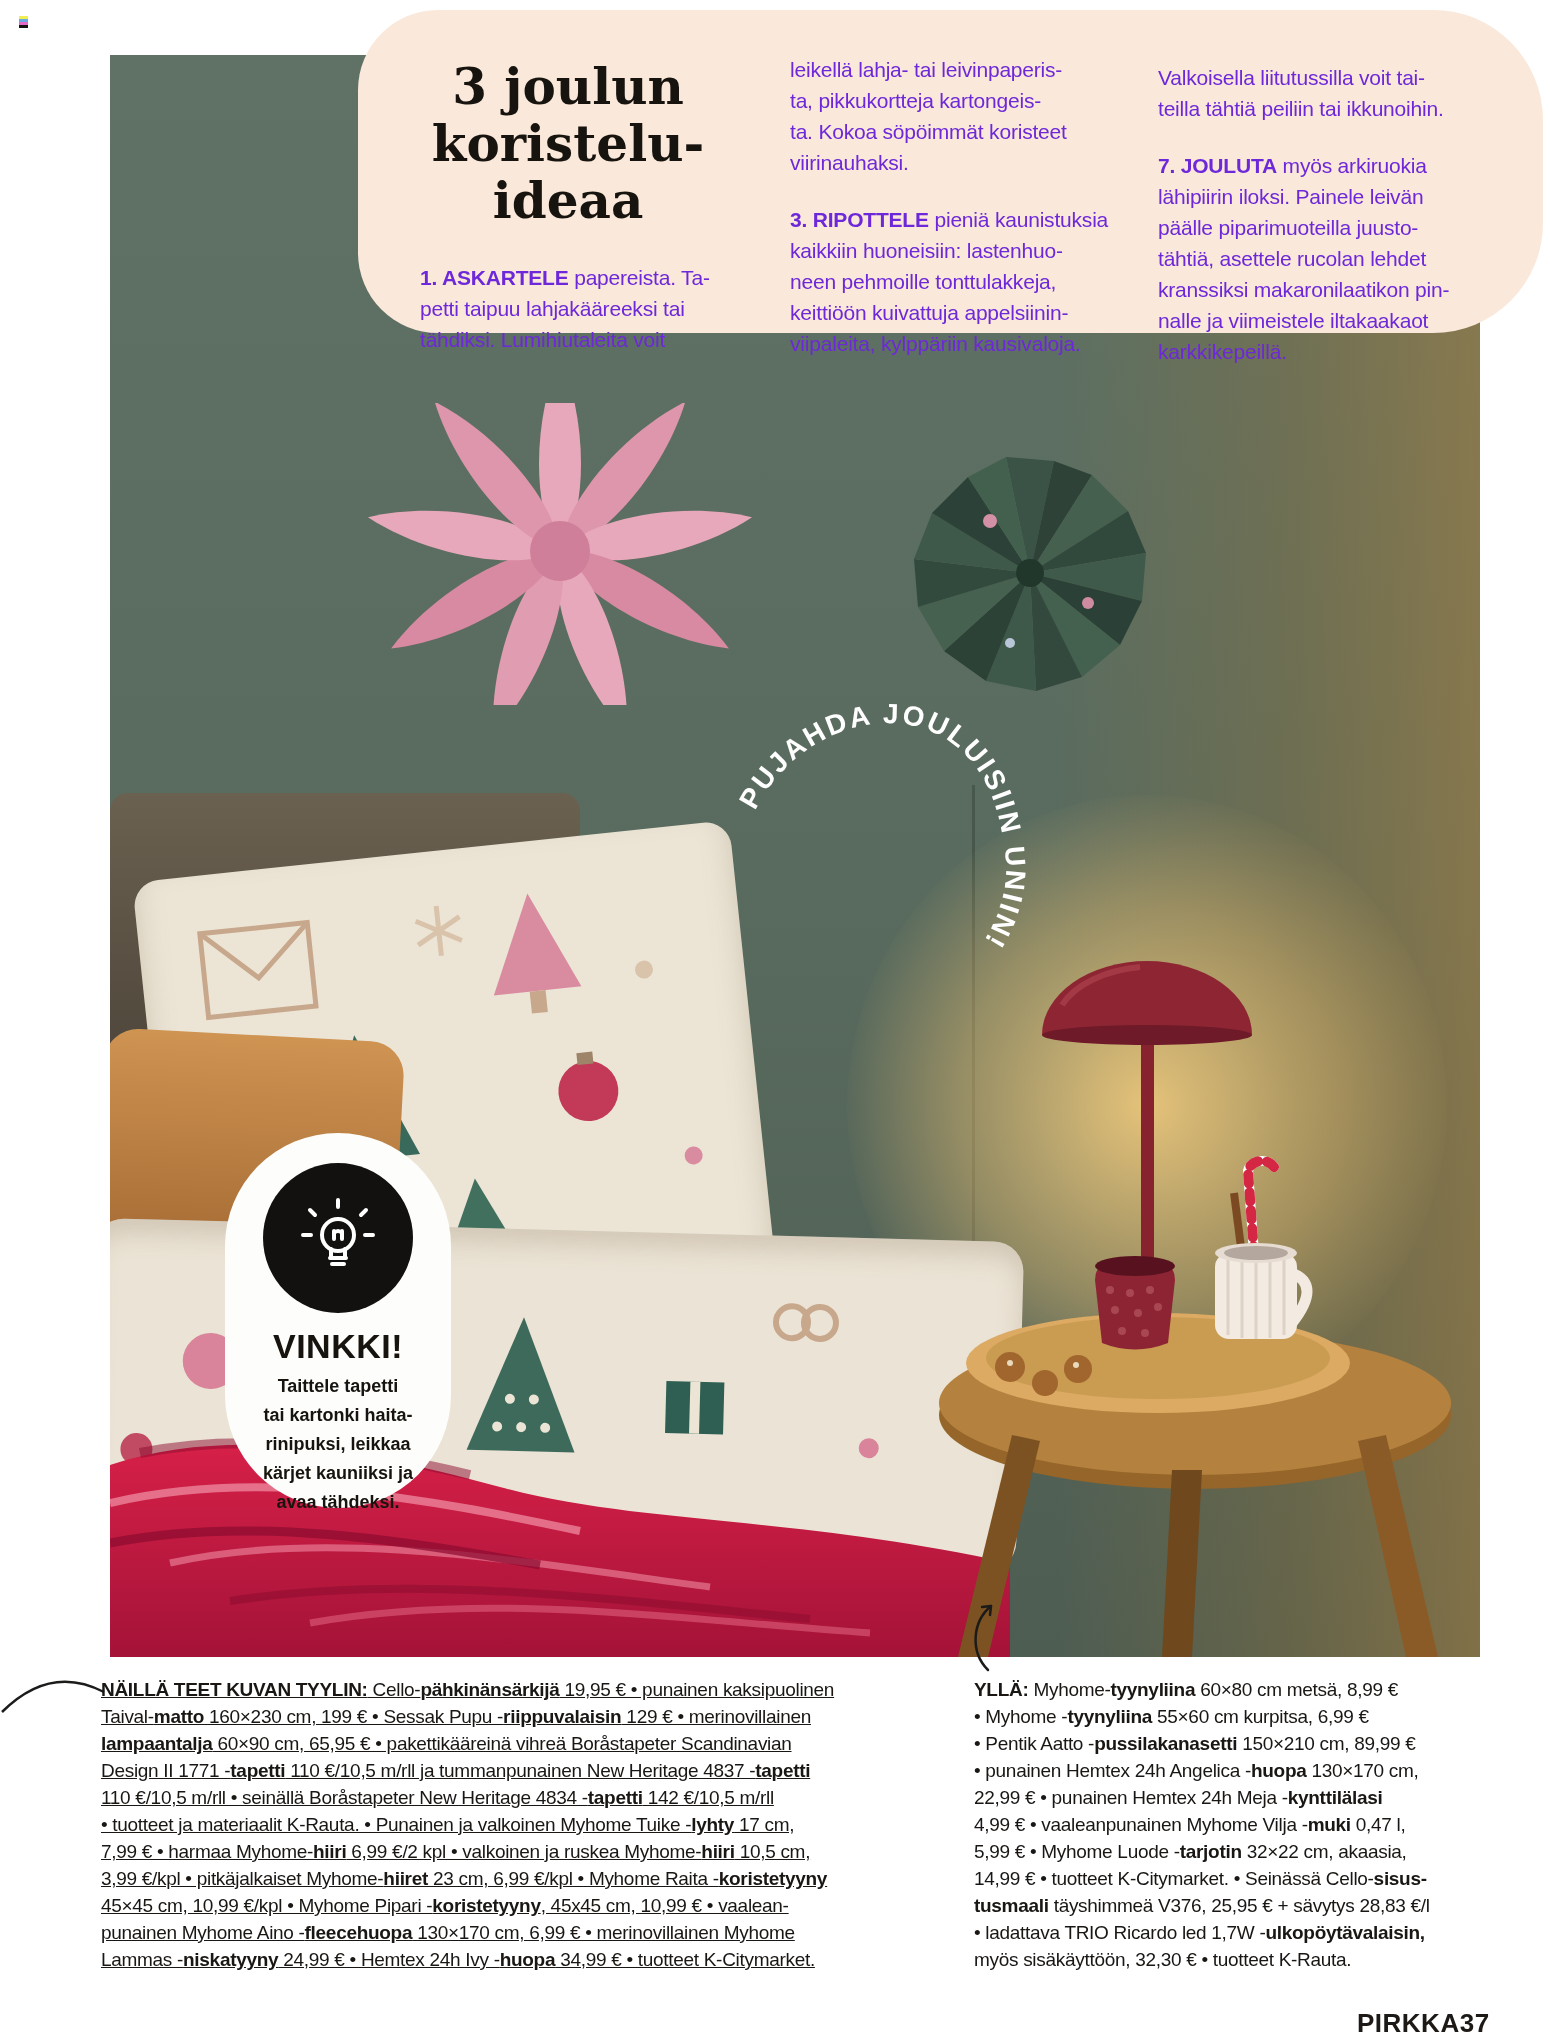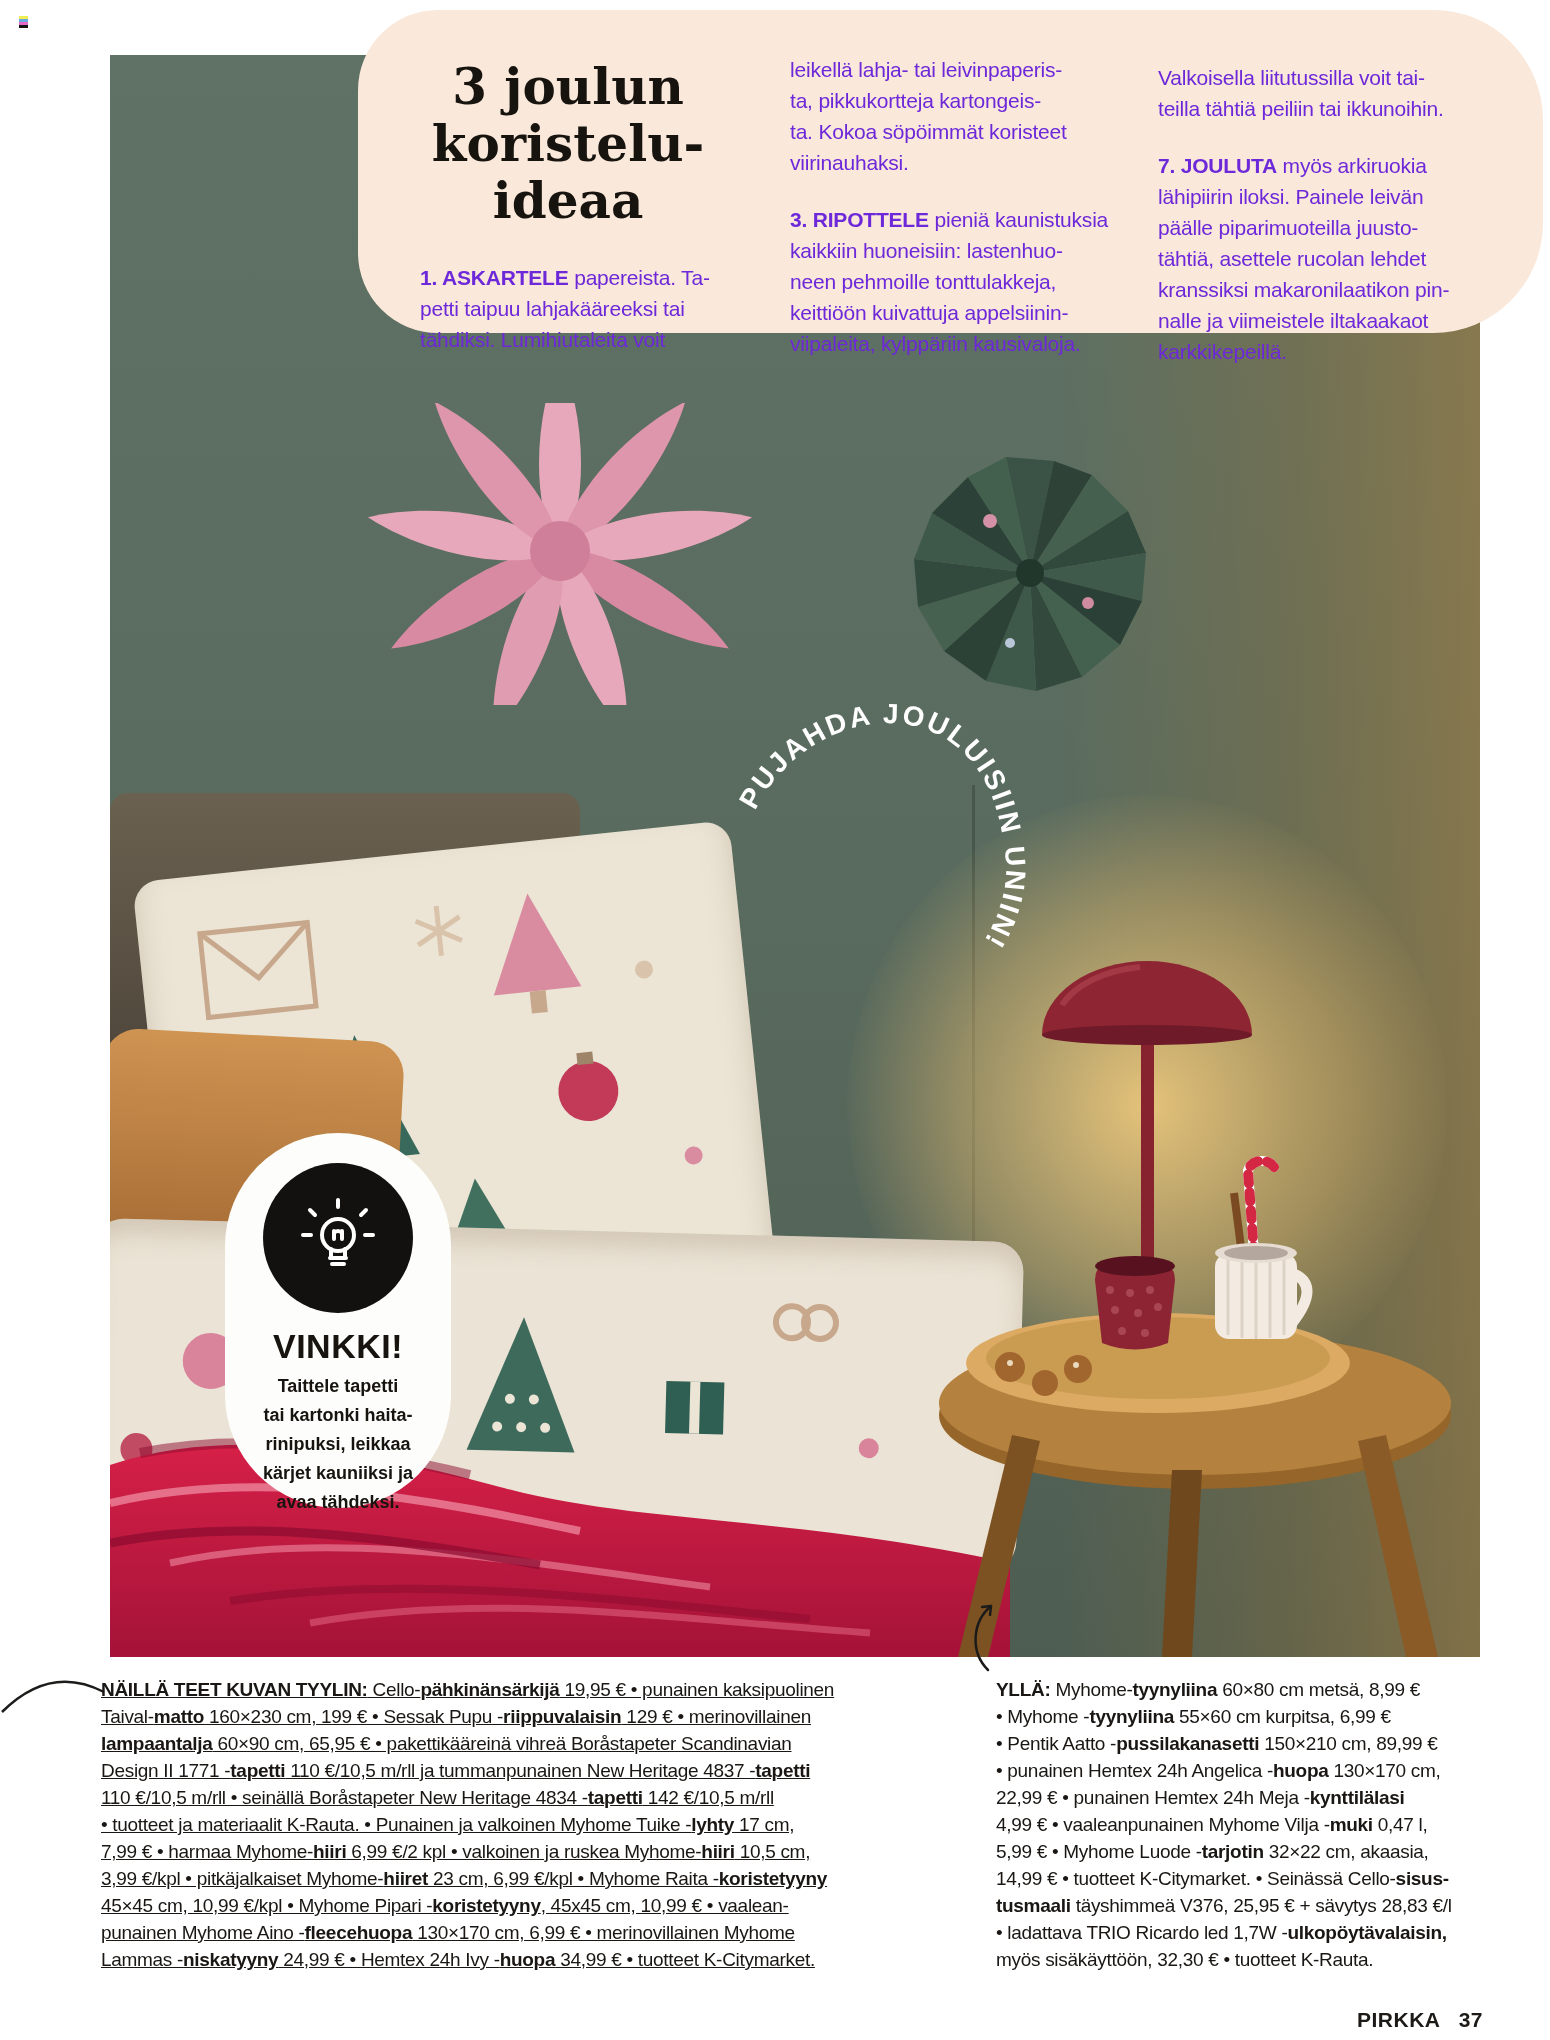--- a/index.html
+++ b/index.html
@@ -46,25 +46,25 @@
   #tip{left:115px;top:1078px;width:226px;height:375px;border-radius:115px;background:#fdfdfb;
      text-align:center;z-index:4;}
   #tip-circle{margin:30px auto 0 auto;width:150px;height:150px;border-radius:50%;background:#12110f;
      display:flex;align-items:center;justify-content:center;}
   #tip-title{margin-top:14px;font-size:34px;font-weight:800;letter-spacing:.5px;color:#17140f;}
   #tip-text{margin-top:6px;font-size:18px;line-height:29px;font-weight:700;color:#17140f;}
 
   
   .cap{position:absolute;font-size:19px;line-height:27px;letter-spacing:-0.3px;color:#191613;}
   #cap-left{left:101px;top:1676px;width:800px;text-decoration:underline;}
-  #cap-right{left:974px;top:1676px;width:520px;margin-left:22px;}
+  #cap-right{left:974px;top:1676px;width:520px;}
 
   
   #footer{left:1357px;top:2008px;width:126px;display:flex;justify-content:space-between;
-     font-size:21px;font-weight:700;letter-spacing:.5px;color:#1c1916;}
+     font-size:26px;font-weight:700;letter-spacing:.5px;color:#1c1916;}
 
   svg{display:block;}
 </style>
 </head>
 <body>
 
 <div id="page">
 
   <div class="abs" id="printmark">
     <div style="background:#f0ee52"></div>

